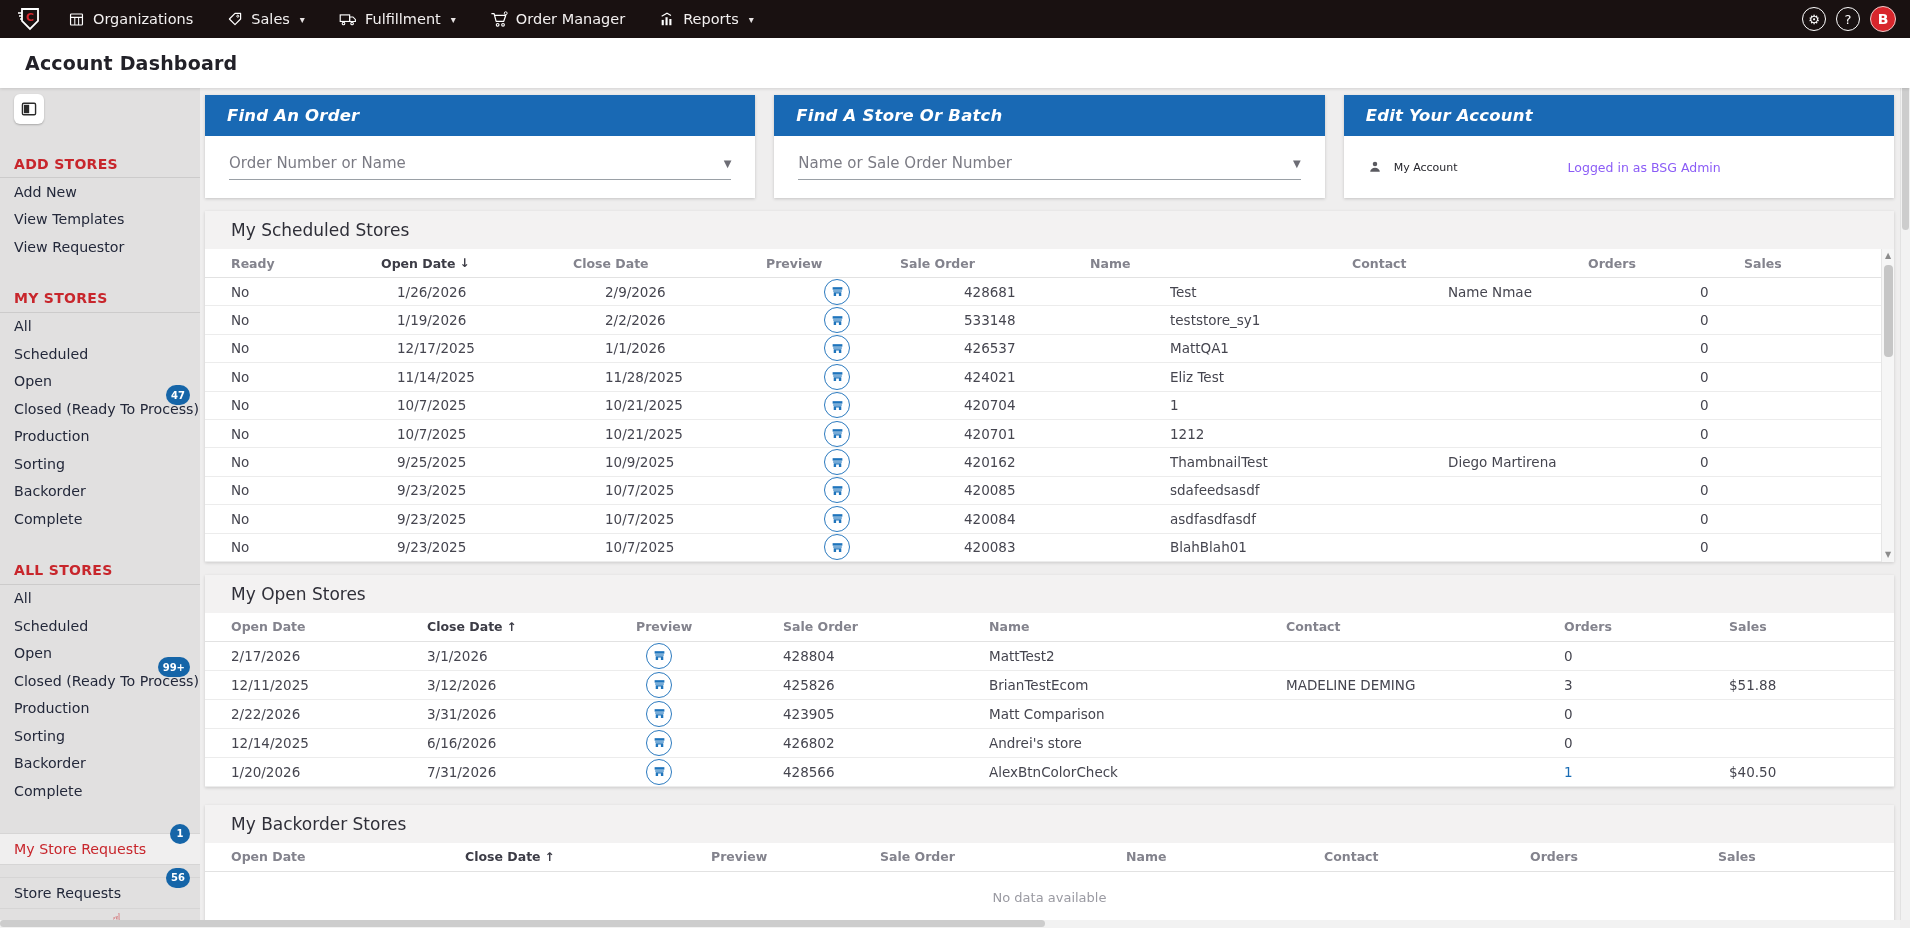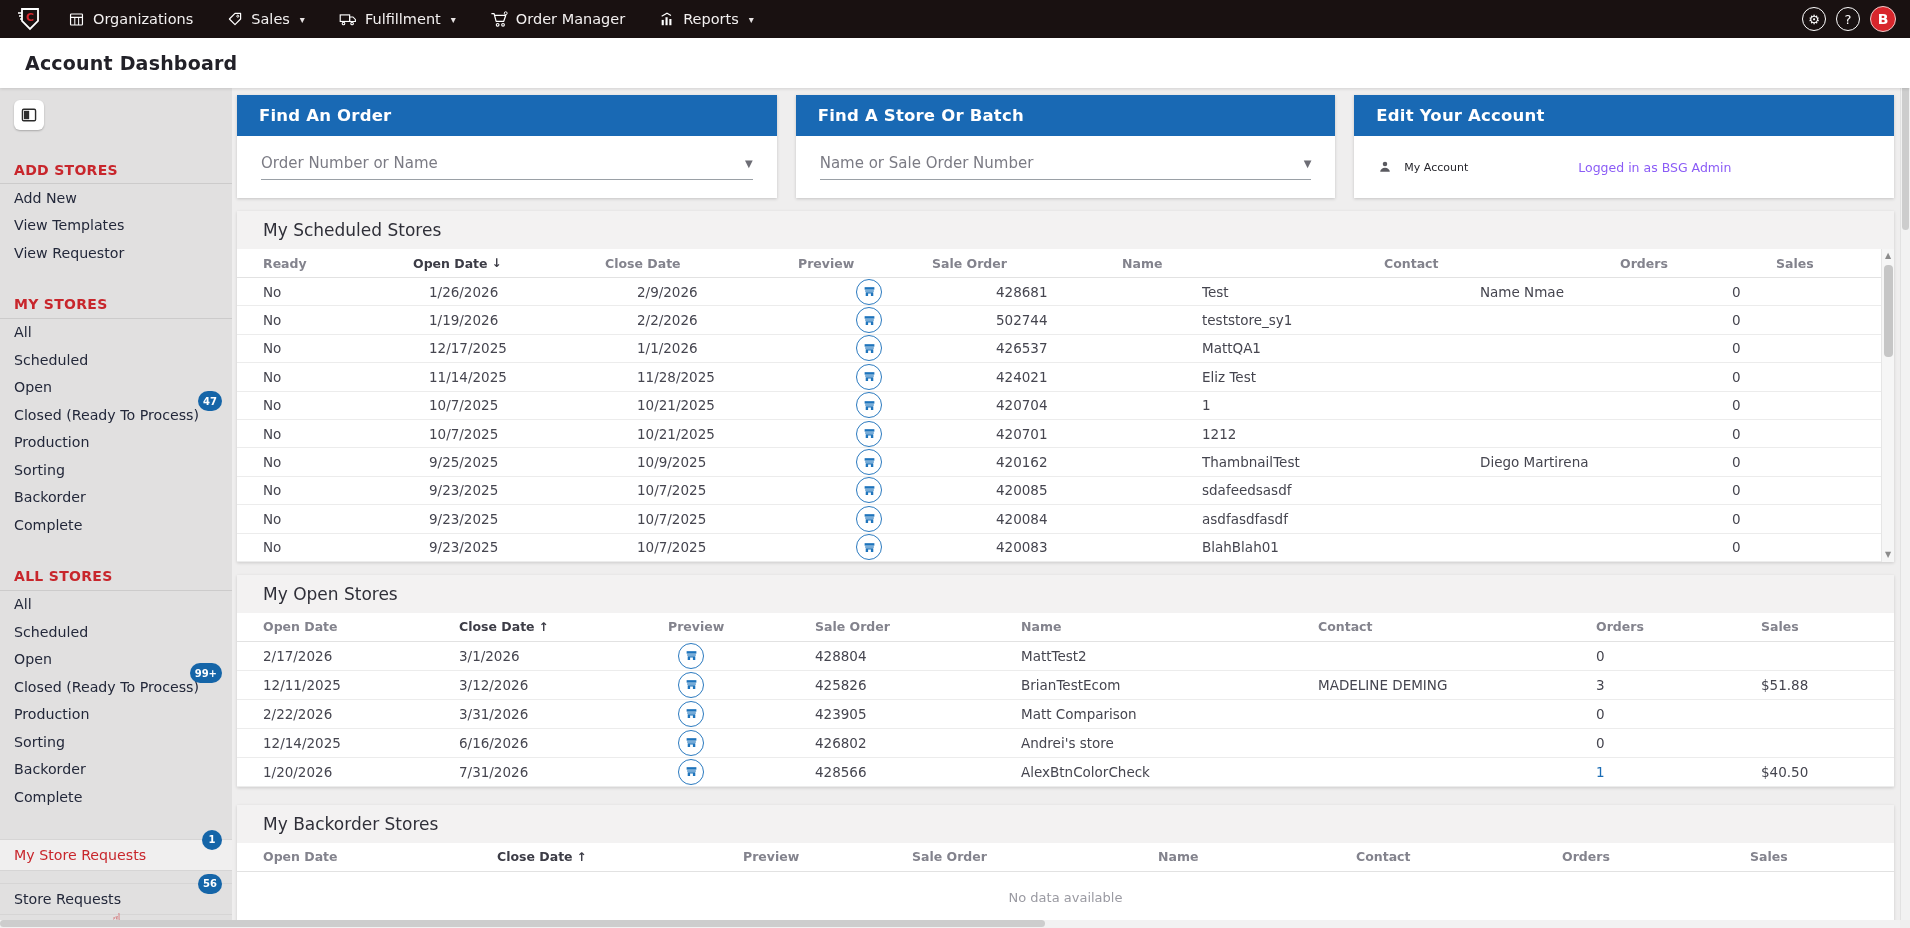--- a/index.html
+++ b/index.html
@@ -14,36 +14,36 @@
   .nav-right { margin-left:auto; display:flex; align-items:center; gap:10px; }
   .circle-btn { width:24px; height:24px; border:1.4px solid #fff; border-radius:50%; display:flex; align-items:center; justify-content:center; font-size:13px; color:#fff; cursor:pointer; }
   .avatar { width:26px; height:26px; border-radius:50%; background:#d8262c; border:1.6px solid #f0caca; color:#fff; font-weight:bold; font-size:14px; display:flex; align-items:center; justify-content:center; cursor:pointer; }
 
   
   .titlebar { height:50px; background:#ffffff; display:flex; align-items:center; padding-left:25px; box-shadow:0 1px 3px rgba(0,0,0,.12); position:relative; z-index:3; }
   .titlebar h1 { font-size:19px; font-weight:bold; color:#222128; letter-spacing:.2px; }
 
   
   .layout { display:flex; height:840px; }
-  .sidebar { width:232px; background:#e1e0e0; position:relative; padding-top:12px; flex:none; }
+  .sidebar { width:200px; background:#e1e0e0; position:relative; padding-top:6px; flex:none; }
   .collapse-btn { width:30px; height:30px; margin-left:14px; background:#fff; border:none; border-radius:6px; box-shadow:0 1px 2px rgba(0,0,0,.25); display:flex; align-items:center; justify-content:center; cursor:pointer; }
   .sb-heading { margin-top:24px; height:28px; display:flex; align-items:center; padding-left:14px; color:#c8262c; font-weight:bold; font-size:14px; letter-spacing:.3px; border-bottom:1px solid #cccbcb; }
   .sb-section:first-of-type .sb-heading { margin-top:26px; }
   .sb-item { position:relative; height:27.5px; display:flex; align-items:center; padding-left:14px; font-size:14.2px; color:#23283a; cursor:pointer; }
   .badge { position:absolute; right:10px; top:-10px; min-width:20px; height:20px; padding:0 5px; background:#1565a8; color:#fff; font-size:10px; font-weight:bold; border-radius:10px; display:flex; align-items:center; justify-content:center; }
   .sb-footer { margin-top:28px; }
   .sb-footer .sb-item { height:32px; margin-bottom:12px; border-top:1px solid #d6d5d5; border-bottom:1px solid #d6d5d5; }
   .sb-footer .sb-item.active { background:#f0efef; color:#c8262c; }
   .cursor-glyph { position:absolute; left:112px; top:822px; color:#cc2b31; font-size:15px; pointer-events:none; }
 
   
   .main { flex:1; padding:7px 16px 0 5px; overflow:hidden; }
   .panels { display:flex; gap:19px; }
   .panel { flex:1; background:#fff; box-shadow:0 1px 3px rgba(0,0,0,.18); }
-  .panel-head { height:41px; background:#1969b4; color:#fff; font-weight:bold; font-size:16.5px; display:flex; align-items:center; padding-left:22px; letter-spacing:.2px; }
+  .panel-head { height:41px; background:#1969b4; color:#fff; font-weight:bold; font-size:16.5px; display:flex; align-items:center; padding-left:22px; letter-spacing:.2px;font-style:italic; }
   .panel-body { height:62px; display:flex; align-items:center; padding:0 24px; }
   .select { flex:1; display:flex; align-items:center; justify-content:space-between; border-bottom:1px solid #9aa0a6; padding-bottom:7px; cursor:pointer; }
   .select .ph { color:#7b7b84; font-size:15px; }
   .sel-caret { color:#6d6d75; font-size:10px; }
   .acct-link { display:flex; align-items:center; gap:12px; font-size:11px; color:#26262c; cursor:pointer; }
   .logged { margin-left:110px; font-size:12.5px; color:#8b5cf6; }
 
   
   .tableblock { margin-top:13px; background:#fff; box-shadow:0 1px 3px rgba(0,0,0,.15); position:relative; }
   .tableblock.backorder { margin-top:18px; }
@@ -422,21 +422,21 @@
             <div class="td">2/2/2026</div>
             <div class="td">
               <span class="pv">
                 <svg width="13" height="13" viewBox="0 0 24 24">
                   <rect x="3" y="4" width="18" height="4.6" fill="#1e74bc"></rect>
                   <rect x="4" y="10" width="16" height="2.2" fill="#1e74bc"></rect>
                   <path d="M5 13.5 h14 v7 h-4.4 v-4.6 h-5.2 v4.6 H5 z" fill="#1e74bc"></path>
                 </svg>
               </span>
             </div>
-            <div class="td">502744</div>
+            <div class="td">533148</div>
             <div class="td">teststore_sy1</div>
             <div class="td"></div>
             <div class="td">0</div>
             <div class="td"></div>
           </div>
 
           <div class="tr grid-sched">
             <div class="td">No</div>
             <div class="td">12/17/2025</div>
             <div class="td">1/1/2026</div>

